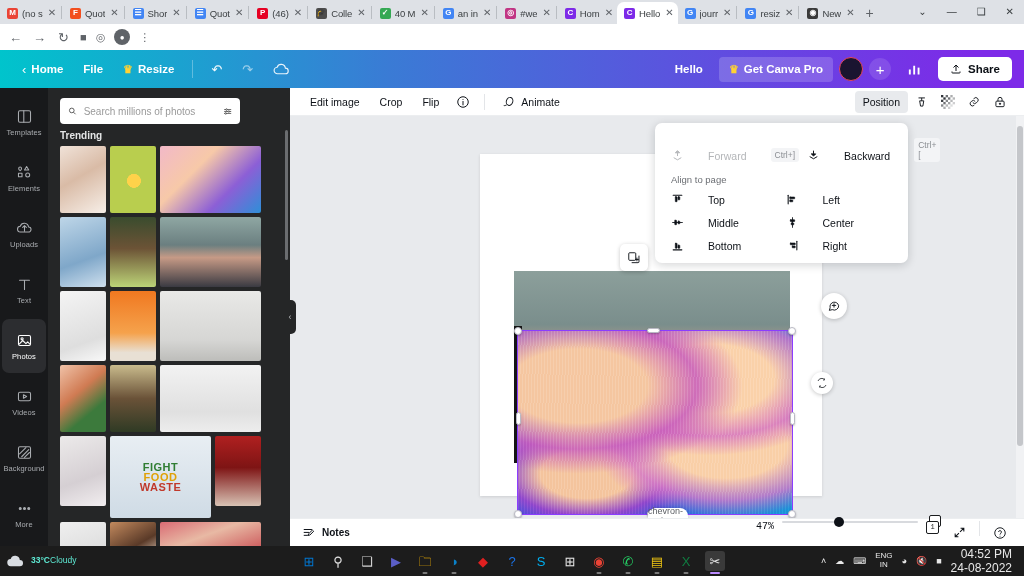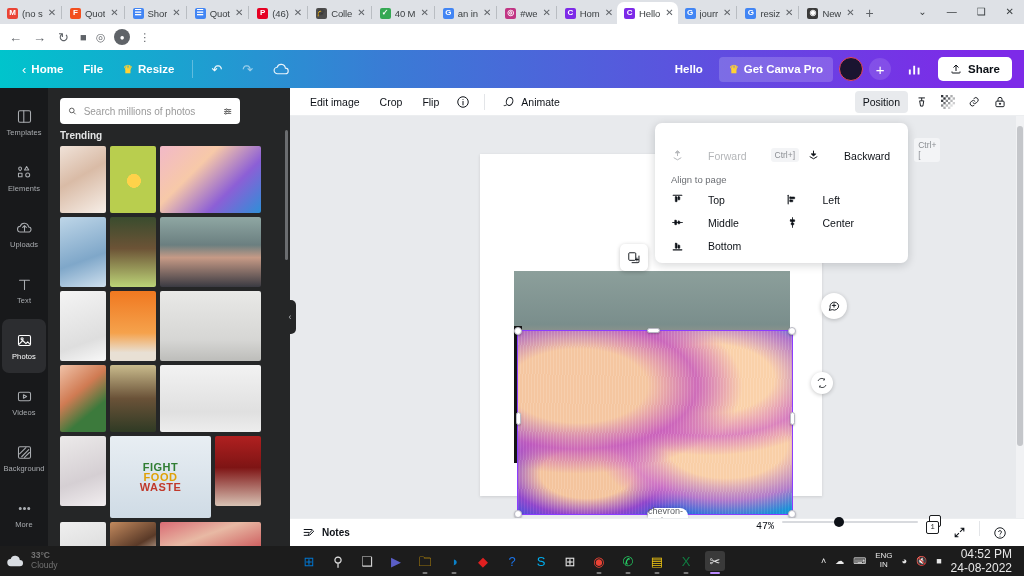--- a/index.html
+++ b/index.html
@@ -183,21 +183,21 @@
   .zoom-knob { position: absolute; left: 52px; top: -4px; width: 10px; height: 10px; border-radius: 50%; background: #0d1117; }
   .bb-div { width: 1px; height: 15px; background: #e3e5e8; }
 
   .page-badge { border: 1.3px solid #1a1c1e; width: 13px; height: 13px; border-radius: 2px; font-size: 7px; display:flex; align-items:center; justify-content:center; color:#1a1c1e;}
 
   
   .taskbar {
     position: absolute; left: 0; top: 546px; width: 1024px; height: 30px;
     background: #1c1c1c; display: flex; align-items: center; padding: 0 6px;
   }
-  .weather { display: flex; flex-direction: column; justify-content:center; margin-left: 6px; color: #737373; line-height: 1.15;}
+  .weather { display: flex; justify-content:center; margin-left: 6px; color: #5eead4; line-height: 1.15;}
   .weather-t { font-size: 8.5px; font-weight: 700; }
   .weather-s { font-size: 8.5px; }
   .tb-icons { position: absolute; left: 50%; transform: translateX(-50%); display: flex; align-items: center; gap: 9px; }
   .tbi { width: 20px; height: 20px; border-radius: 3px; display:flex; align-items:center; justify-content:center; position: relative; }
   .tbi.act { background: #3a3a3a; }
   .tbi .dot { position: absolute; bottom: -3px; left: 50%; transform: translateX(-50%); width: 5px; height: 2px; background: #7a7a7a; border-radius: 1px;}
   .tbi.act .dot { width: 10px; background: #bc8cff; }
   .tray { margin-left: auto; display: flex; align-items: center; gap: 9px; color: #e8e8e8; font-size: 9px; padding-right: 6px;}
   .tray-lang { text-align: center; line-height: 1.1; font-size: 8px; }
   .tray-clock { text-align: right; line-height: 1.2; font-size: 12px; }
@@ -657,20 +657,28 @@
         </div>
         <div class="pp-row">
           <div class="pp-item">
             <svg class="pp-ico" viewBox="0 0 24 24" fill="#0d1117" stroke="#0d1117" stroke-width="1.2" stroke-linecap="round">
               <path d="M4 20h16" stroke-width="2"></path>
               <rect x="8" y="8" width="3.2" height="9" rx="0.6"></rect>
               <rect x="13" y="11.5" width="3.2" height="5.5" rx="0.6"></rect>
             </svg>
             <span>Bottom</span>
           </div>
+          <div class="pp-item">
+            <svg class="pp-ico" viewBox="0 0 24 24" fill="#0d1117" stroke="#0d1117" stroke-width="1.2" stroke-linecap="round">
+              <path d="M20 4v16" stroke-width="2"></path>
+              <rect x="8" y="7.5" width="9" height="3.2" rx="0.6"></rect>
+              <rect x="11.5" y="13" width="5.5" height="3.2" rx="0.6"></rect>
+            </svg>
+            <span>Right</span>
+          </div>
         </div>
       </div>
   </div>
 
   <div class="bottom-bar">
     <div class="notes-btn">
       <svg width="14" height="14" viewBox="0 0 24 24" fill="none" stroke="#0d1117" stroke-width="1.7">
           <path d="M3 6h14M3 11h9M3 16h7"></path>
           <path d="M20 9l-6.5 6.5-3 .8.8-3L17.8 7z"></path>
         </svg>

